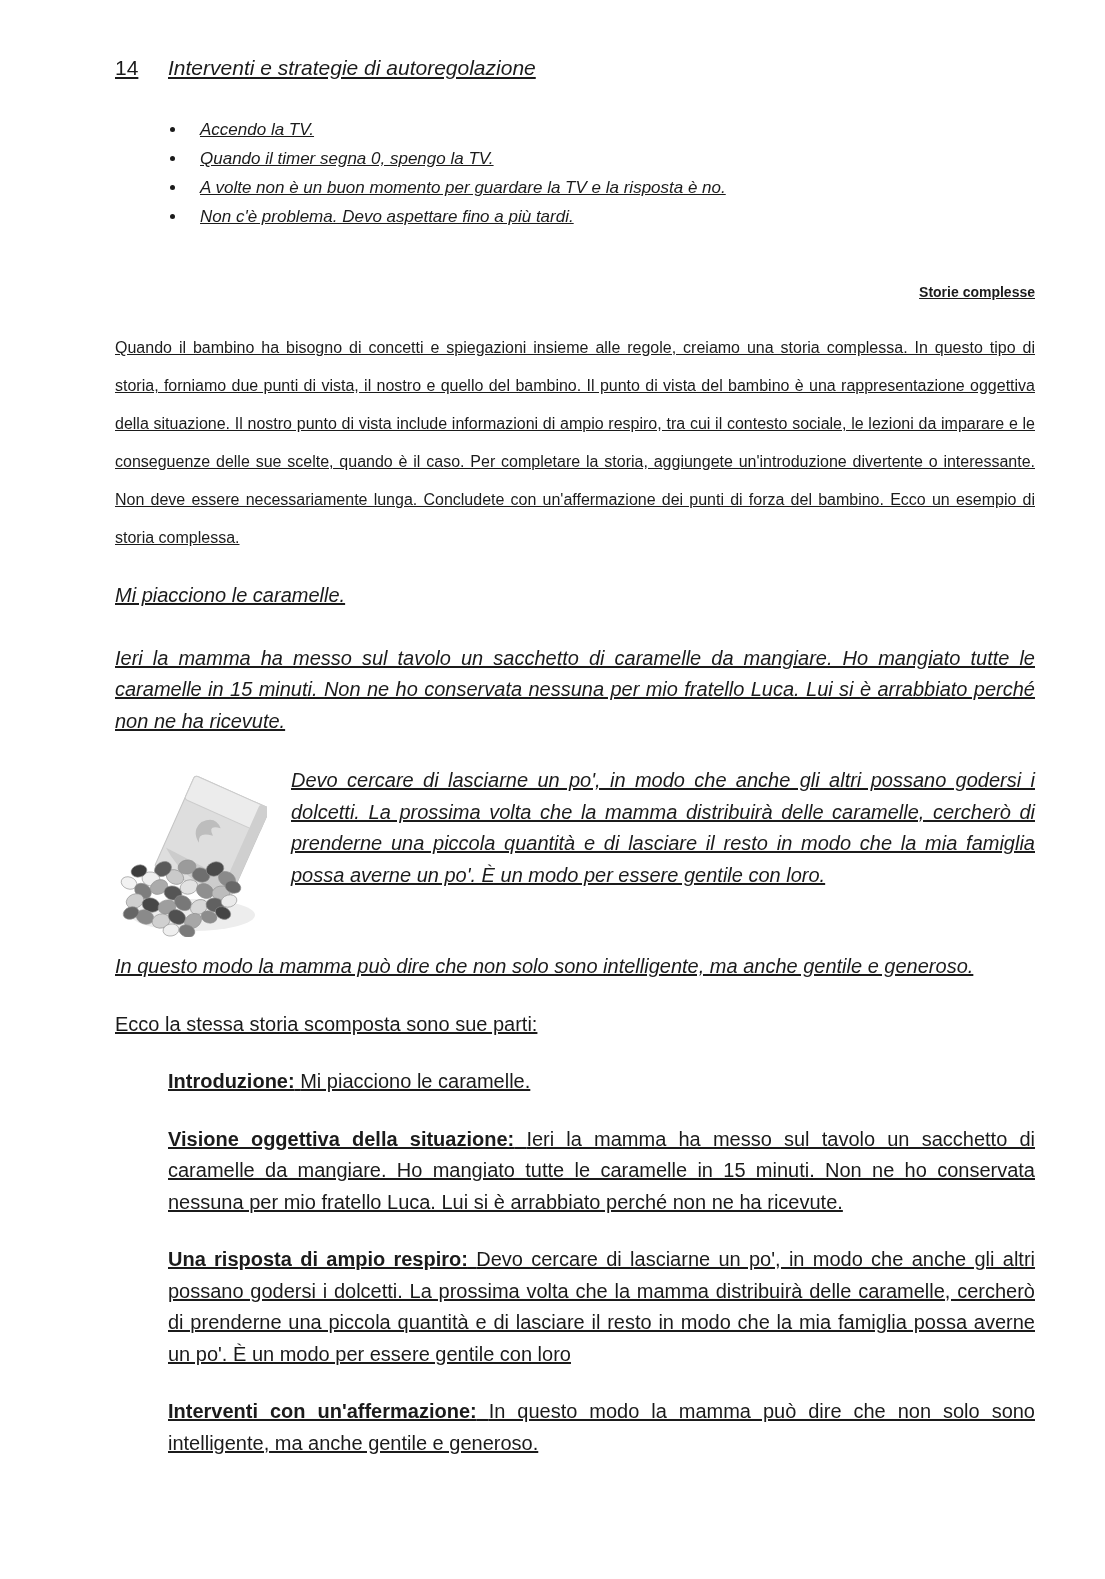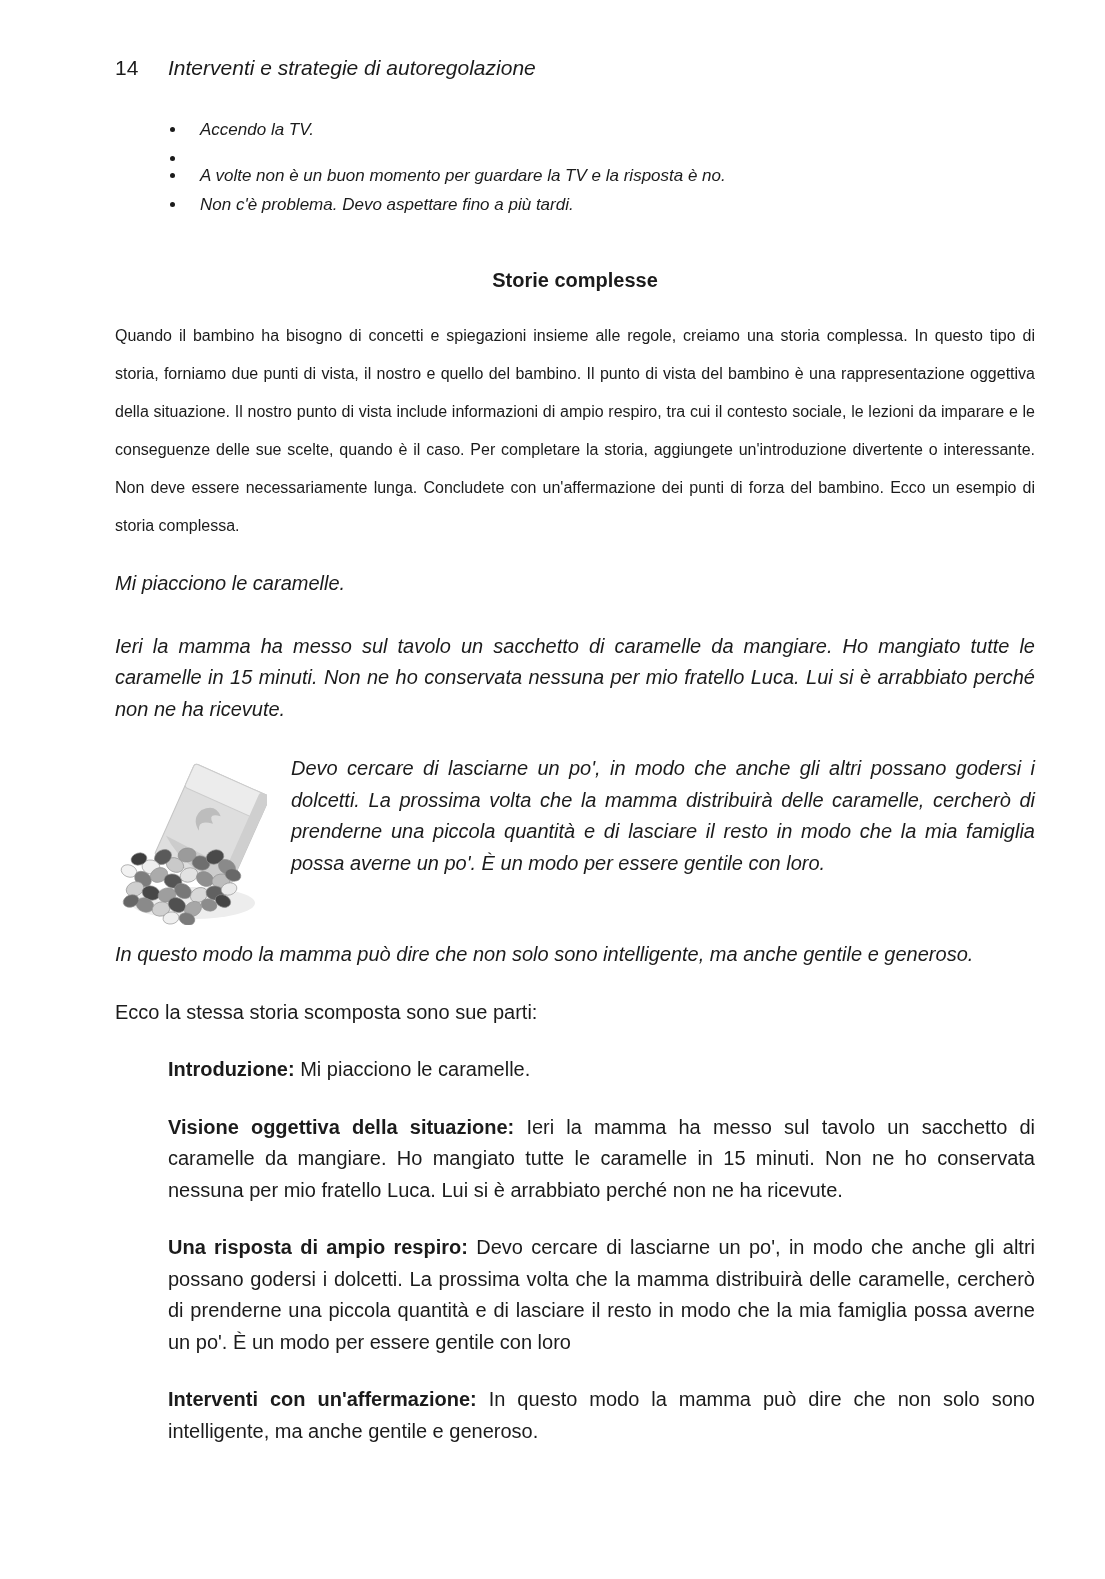--- a/index.html
+++ b/index.html
@@ -9,20 +9,21 @@
     background: #ffffff;
     color: #1b1b1b;
     font-family: "Liberation Sans", sans-serif;
     overflow: hidden;
   }
   .page {
     box-sizing: border-box;
     width: 1105px;
     height: 1579px;
     padding: 55px 70px 0 115px;
+    text-decoration: underline;
   }
 
   
   .running-head {
     display: flex;
     align-items: baseline;
     font-size: 21px;
     line-height: 26px;
   }
   .running-head .page-num {
@@ -51,22 +52,22 @@
     flex: 0 0 auto;
     width: 5px;
     height: 5px;
     border-radius: 50%;
     background: #1b1b1b;
     margin: 12px 25px 0 0;
   }
 
   h2.section-heading {
     margin: 48px 0 0 0;
-    text-align: center;
-    font-size: 20px;
+    text-align: right;
+    font-size: 14px;
     font-weight: 700;
     line-height: 26px;
   }
 
   p { margin: 0; }
   .body-par {
     margin-top: 24px;
     font-size: 16px;
     line-height: 38px;
     text-align: justify;
@@ -138,20 +139,21 @@
     <span class="run-title">Interventi e strategie di autoregolazione</span>
   </div>
 
   <ul class="bullets">
     <li>
       <span class="dot"></span>
       <span>Accendo la TV.</span>
     </li>
     <li>
       <span class="dot"></span>
+      <span>Quando il timer segna 0, spengo la TV.</span>
     </li>
     <li>
       <span class="dot"></span>
       <span>A volte non è un buon momento per guardare la TV e la risposta è no.</span>
     </li>
     <li>
       <span class="dot"></span>
       <span>Non c'è problema. Devo aspettare fino a più tardi.</span>
     </li>
   </ul>

